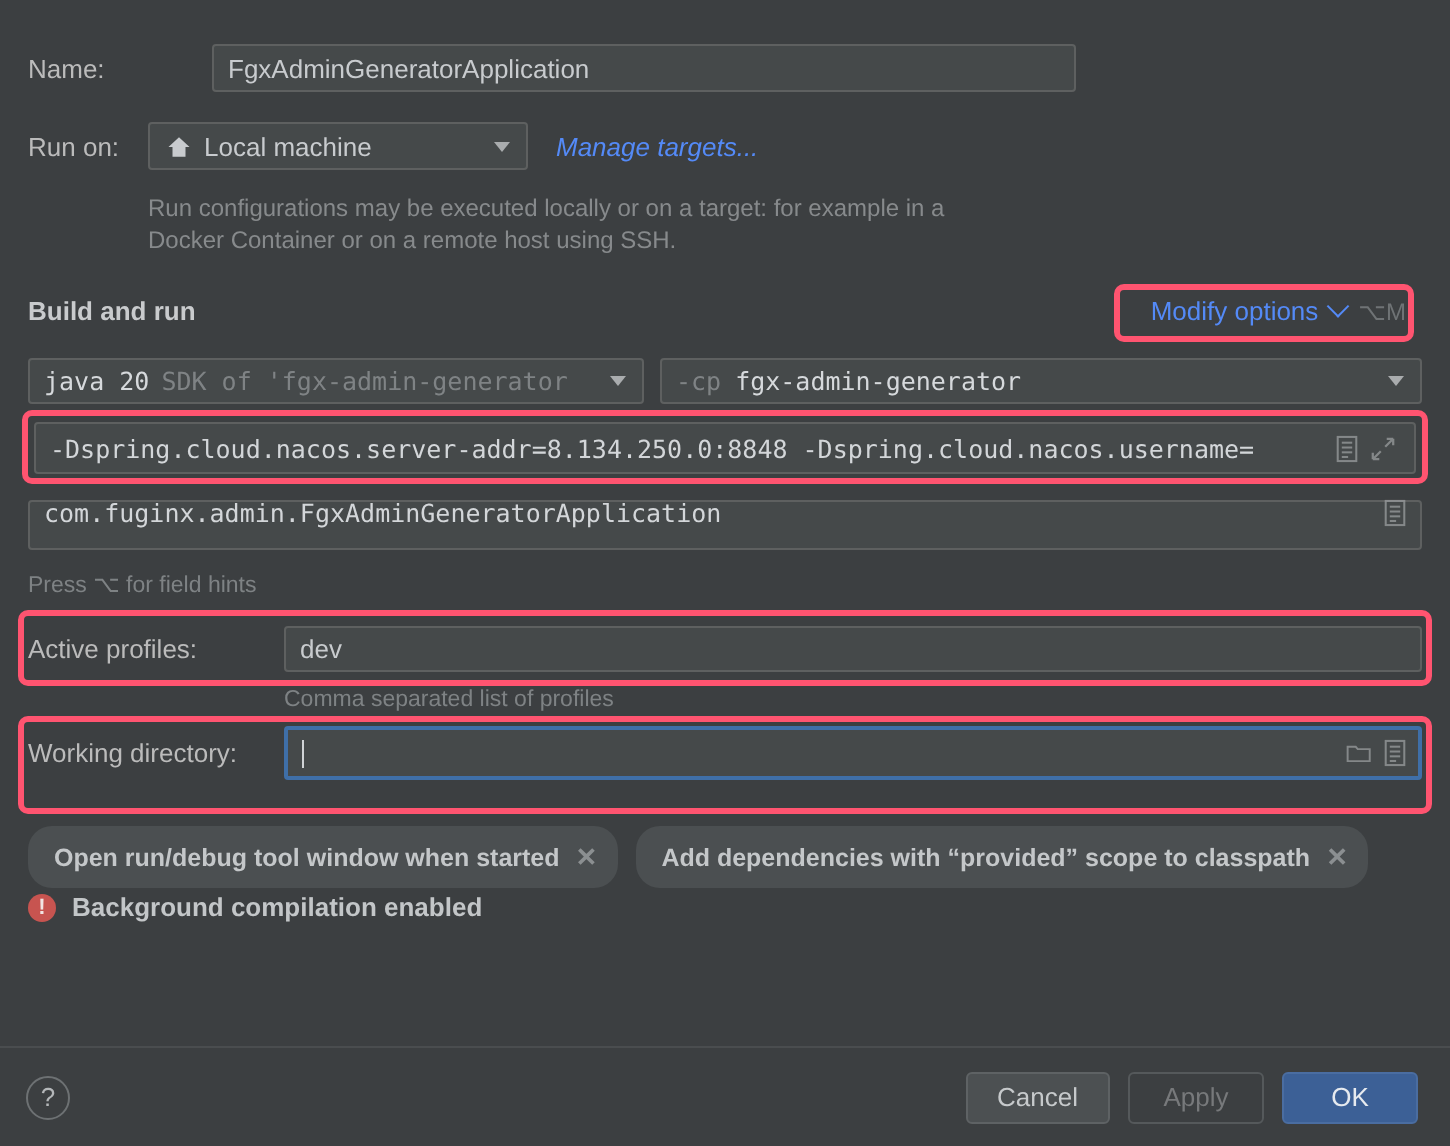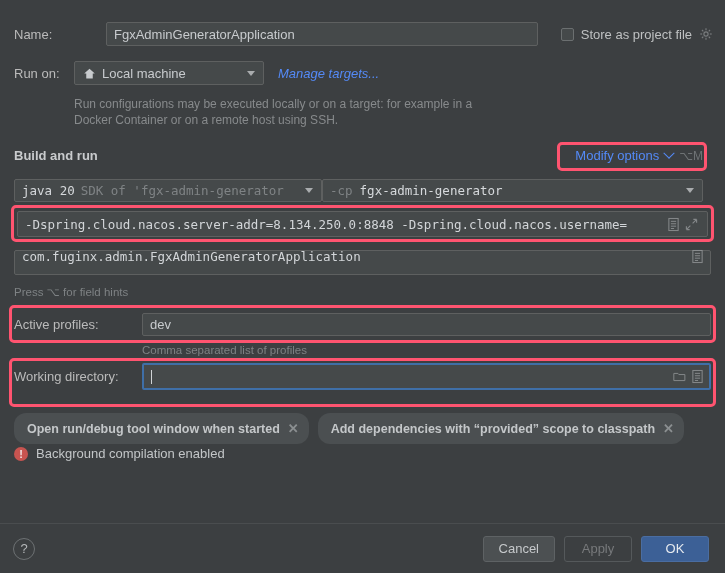--- a/index.html
+++ b/index.html
@@ -88,21 +88,21 @@
     border-bottom: 1.6px solid #548af7;
     transform: rotate(45deg) translate(-2px,-2px);
   }
   #modify-shortcut { color: #6f7375; font-size: 12px; }
 
   
   .mono {
     font-family: "DejaVu Sans Mono", "Liberation Mono", monospace;
     font-size: 12.5px;
   }
-  #sdk-row { position: absolute; left: 14px; top: 179px; width: 697px; display: flex; }
+  #sdk-row { position: absolute; left: 14px; top: 179px; width: 697px; display: flex; gap: 8px; }
   #sdk-combo { width: 308px; background:#45494a; border:1px solid #5e6060; border-radius:2px; height:23px;
                display:flex; align-items:center; padding:0 4px 0 7px; overflow:hidden; white-space:nowrap;}
   #sdk-main { color: #d6d9dc; }
   #sdk-sub { color: #7f8385; margin-left: 6px; overflow:hidden; text-overflow:clip; }
   #cp-combo { width: 381px; background:#45494a; border:1px solid #5e6060; border-radius:2px; height:23px;
               display:flex; align-items:center; padding:0 4px 0 7px; }
   #cp-flag { color: #7f8385; }
   #cp-val { color: #d6d9dc; margin-left: 7px; }
 
   #vm-field {
@@ -150,21 +150,21 @@
   .chip-x { color: #8b8f91; font-size: 13px; line-height: 1; }
 
   
   #warning { position: absolute; left: 14px; top: 446px; display: flex; align-items: center; gap: 8px; }
   .warn-dot {
     width: 14px; height: 14px; border-radius: 50%;
     background: #c75450; color: #f1e4e3;
     font-size: 11px; font-weight: bold; line-height: 14px; text-align: center;
     font-family: "Liberation Sans", sans-serif;
   }
-  #warning-text { font-size: 13px; color: #c3c6c8; }
+  #warning-text { font-size: 13px; color: #c3c6c8; font-weight: bold; }
 
   
   #bottom-bar {
     position: absolute; left: 0; bottom: 0; width: 725px; height: 50px;
     border-top: 1px solid #4a4d4f;
     display: flex; align-items: center;
   }
   #help-btn {
     margin-left: 13px; width: 22px; height: 22px; border-radius: 50%;
     border: 1px solid #6d7173; color: #b4b7b9; font-size: 13px;
@@ -192,37 +192,20 @@
 
 <div class="dialog">
 
   <div class="row" id="name-row">
     <span class="lbl" id="name-label">Name:</span>
     <div class="text-input" id="name-input">
       <span>FgxAdminGeneratorApplication</span>
     </div>
   </div>
 
-  <div id="store-block">
-    <span class="checkbox"></span>
-    <span id="store-label">Store as project file</span>
-    <svg class="gear" viewBox="0 0 16 16">
-      <circle cx="8" cy="8" r="2.4" fill="none" stroke="#9a9d9f" stroke-width="1.3"></circle>
-      <g stroke="#9a9d9f" stroke-width="1.3">
-        <line x1="8" y1="1.5" x2="8" y2="3.6"></line>
-          <line x1="8" y1="12.4" x2="8" y2="14.5"></line>
-        <line x1="1.5" y1="8" x2="3.6" y2="8"></line>
-          <line x1="12.4" y1="8" x2="14.5" y2="8"></line>
-        <line x1="3.4" y1="3.4" x2="4.9" y2="4.9"></line>
-          <line x1="11.1" y1="11.1" x2="12.6" y2="12.6"></line>
-        <line x1="12.6" y1="3.4" x2="11.1" y2="4.9"></line>
-          <line x1="4.9" y1="11.1" x2="3.4" y2="12.6"></line>
-      </g>
-    </svg>
-  </div>
 
   <div class="row" id="runon-row">
     <span class="lbl" id="runon-label">Run on:</span>
     <div class="combo" id="runon-combo">
       <svg width="13" height="13" viewBox="0 0 16 16">
         <path d="M8 2 L14.5 8 L12 8 L12 14 L4 14 L4 8 L1.5 8 Z" fill="#c8cbce"></path>
       </svg>
       <span>Local machine</span>
       <span class="caret"></span>
     </div>

